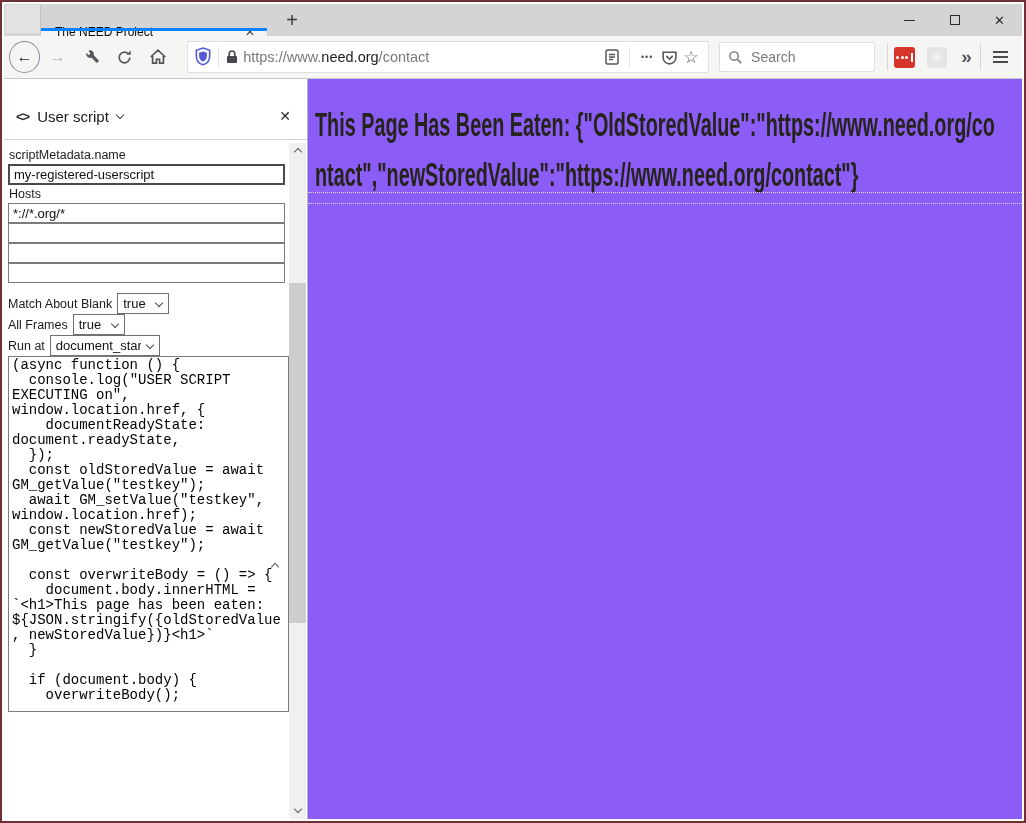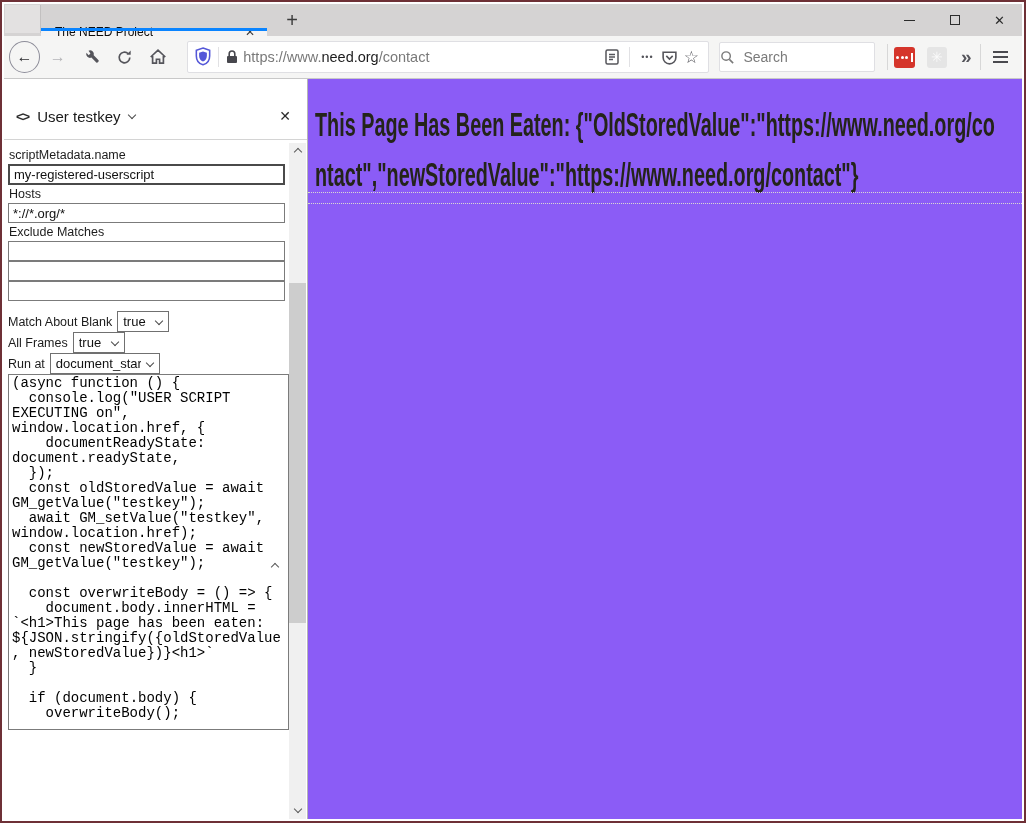--- a/index.html
+++ b/index.html
@@ -35,21 +35,21 @@
   .ico28 { width:28px; height:28px; margin-left:6px; }
   .urlbar { margin-left:16px; width:536px; height:32px; background:#fff; border:1px solid #dfdfe3;
     border-radius:2px; display:flex; align-items:center; padding:0 6px; }
   .sep-v { width:1px; height:20px; background:#e1e1e4; margin:0 6px; }
   .urltext { flex:1; font-size:14.5px; white-space:nowrap; overflow:hidden; margin-left:4px; }
   .u-gray { color:#797979; } .u-dark { color:#1c1c1d; }
   .page-action { width:22px; height:24px; display:flex; align-items:center; justify-content:center; color:#55555b; }
   .dots3 { font-size:9px; letter-spacing:1px; color:#55555b; }
   .star { font-size:17px; color:#55555b; }
   .searchbox { margin-left:10px; width:160px; height:30px; background:#fff; border:1px solid #dfdfe3;
-    border-radius:2px; display:flex; align-items:center; padding:0 0; }
+    border-radius:2px; display:flex; align-items:center; padding:0 8px; }
   .search-input { border:none; outline:none; flex:1; font-size:14px; color:#3a3a3a; width:100px;
     font-family:"Liberation Sans", sans-serif; background:transparent; }
   .search-input::placeholder { color:#7a7a7a; }
   .toolsep { width:1px; height:26px; background:#d7d7d7; }
   .ext-red { width:21px; height:21px; background:#d5352b; border-radius:3px; margin:0 6px;
     display:flex; align-items:center; justify-content:center; gap:1.5px; }
   .ext-red i { width:3px; height:3px; background:#fff; border-radius:50%; display:block; }
   .ext-red b { width:2px; height:9px; background:#fff; display:block; margin-left:1px; }
   .ext-gray { width:21px; height:21px; background:#e5e5e5; border-radius:3px; margin:0 6px;
     display:flex; align-items:center; justify-content:center; color:#fafafa; font-size:14px; }
@@ -204,34 +204,33 @@
     <div class="hamburger">
         <i></i>
         <i></i>
         <i></i>
       </div>
   </div>
 
   <div class="sidebar">
     <div class="sb-header">
       <span class="code-ico">&lt;&gt;</span>
-      <span class="sb-title">User testkey</span>
+      <span class="sb-title">User script</span>
       <span class="chev down sb-title-chev"></span>
       <span class="sb-flex"></span>
       <span class="sb-close">✕</span>
     </div>
 
     <div class="sb-form">
       <div class="flabel first">scriptMetadata.name</div>
       <input class="finput focused" value="my-registered-userscript" style="">
 
       <div class="flabel">Hosts</div>
       <input class="finput" value="*://*.org/*" style="">
 
-      <div class="flabel">Exclude Matches</div>
       <input class="finput" value="" style="">
 
       <input class="finput" value="" style="">
 
       <input class="finput" value="" style="">
 
       <div class="selrow firstrow">
         <label>Match About Blank</label>
         <span class="selwrap sel-mab"><select><option>true</option></select><span class="chev down"></span></span>
       </div>

